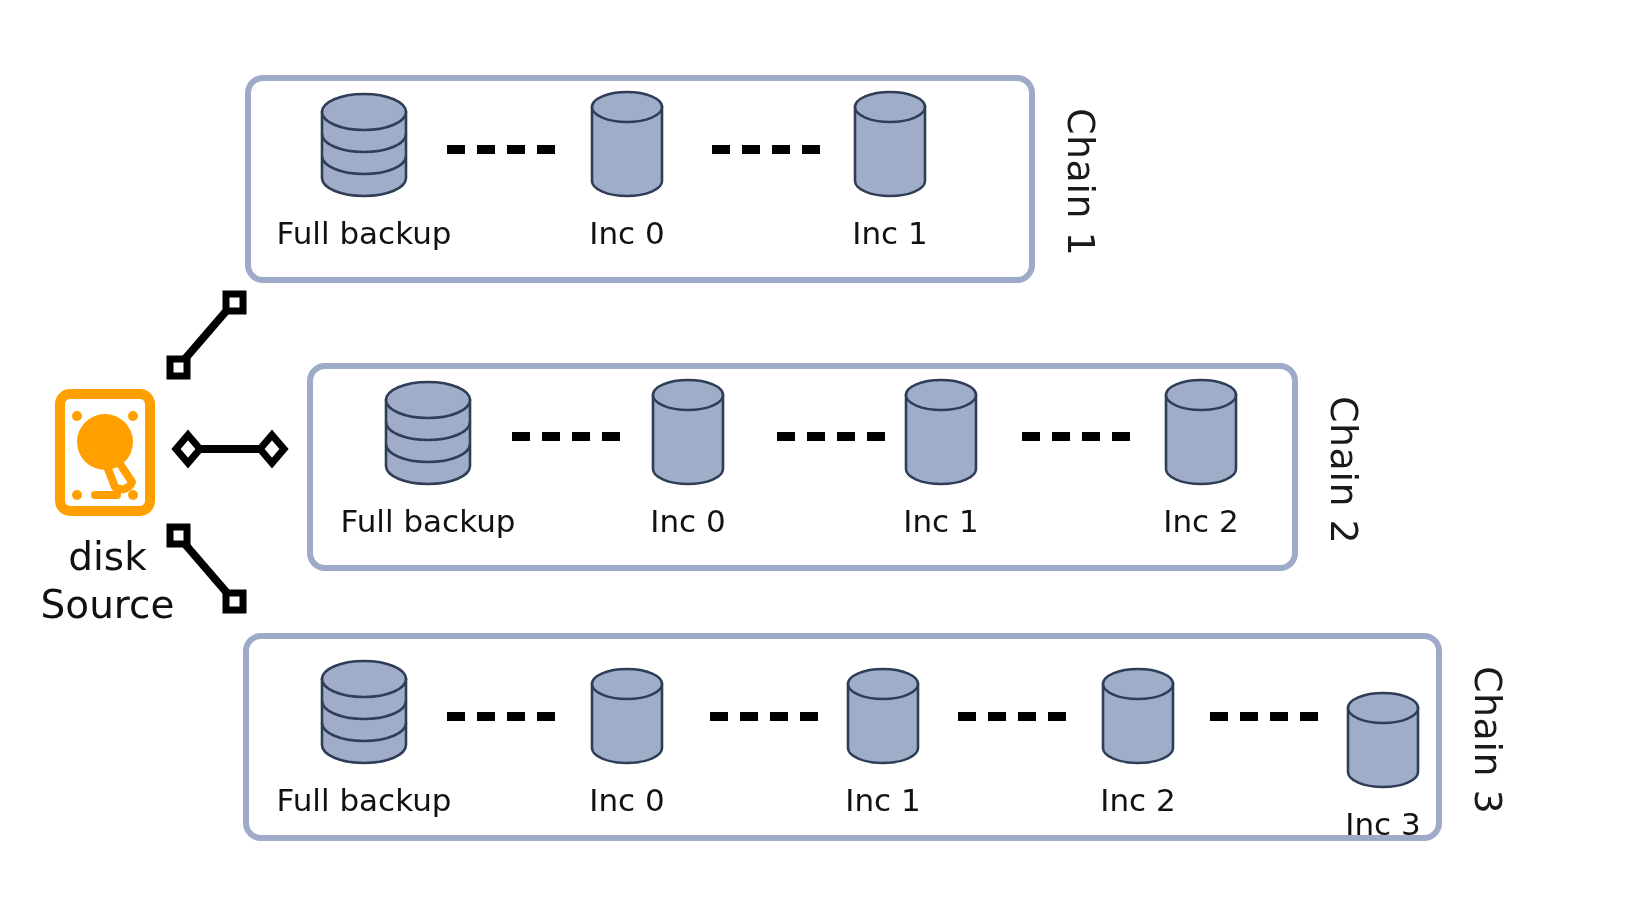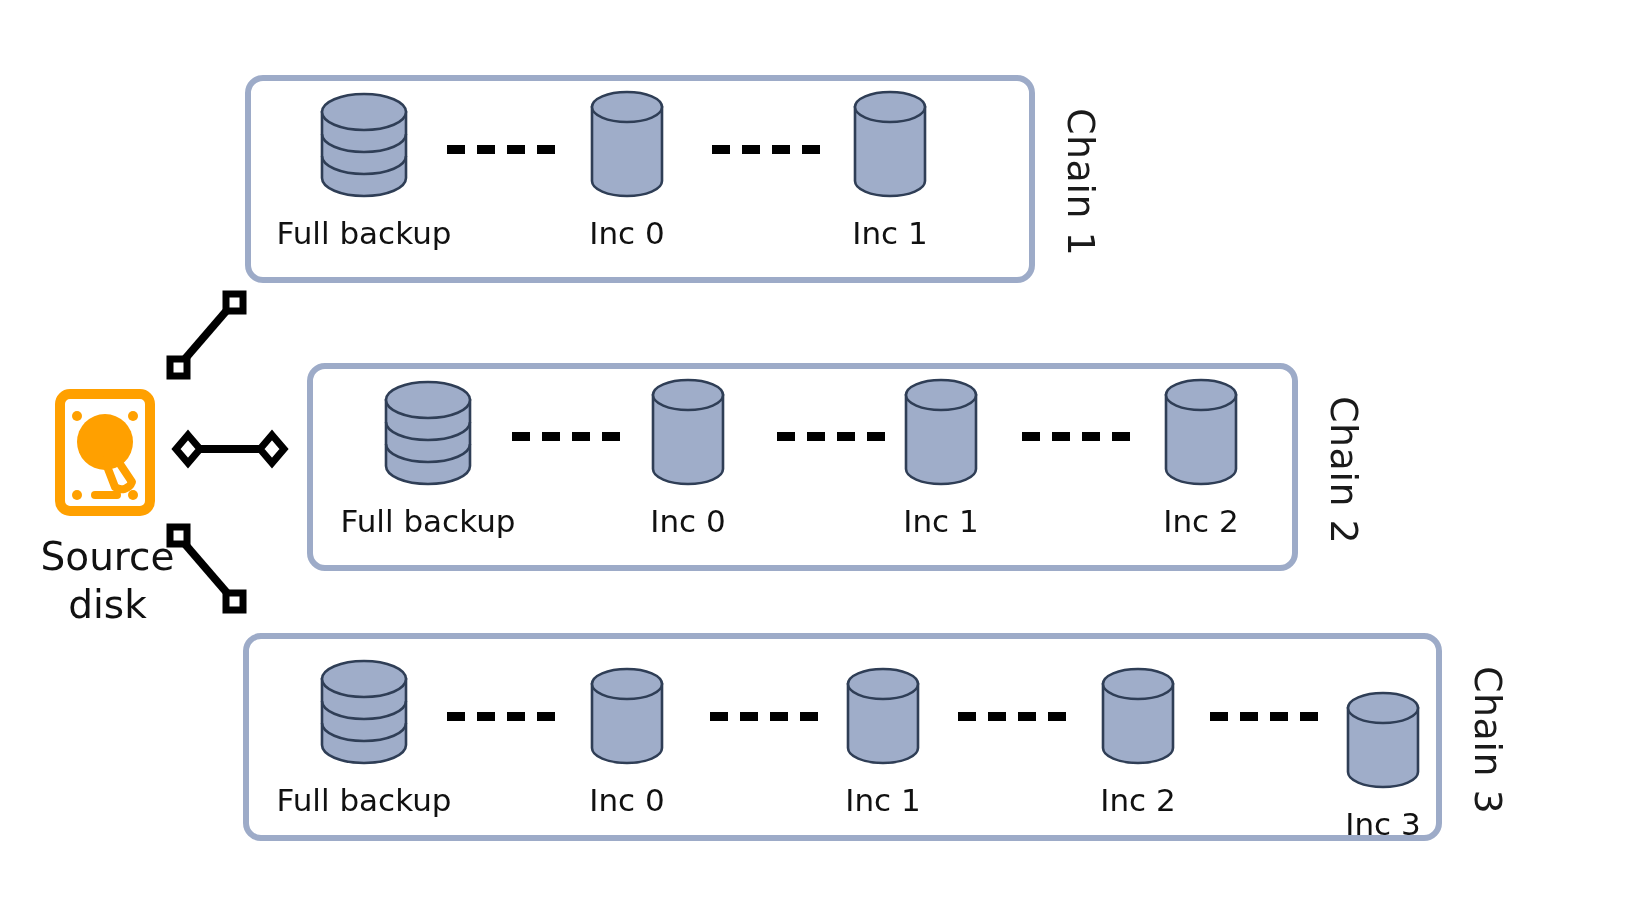--- a/index.html
+++ b/index.html
@@ -78,22 +78,22 @@
       <path d="M 57 63 L 77 93 A 11 11 0 0 1 60 98 L 50 72 Z" fill="none" stroke="#ffa000" stroke-width="8" stroke-linejoin="round"></path>
       <circle cx="22" cy="27" r="5" fill="#ffa000"></circle>
       <circle cx="78" cy="27" r="5" fill="#ffa000"></circle>
       <circle cx="22" cy="106" r="5" fill="#ffa000"></circle>
       <circle cx="78" cy="106" r="5" fill="#ffa000"></circle>
       <rect x="36" y="102" width="30" height="8" rx="4" fill="#ffa000"></rect>
     </svg>
   </div>
 
   <div id="source-disk-label" style="left:35px;top:533px;width:145px;">
+    <div>disk</div>
     <div>Source</div>
-    <div>disk</div>
   </div>
 
   <svg class="leader" style="left:160px;top:285px;width:90px;height:100px;" width="90" height="100" viewBox="0 0 90 100">
     <line x1="18" y1="82" x2="74" y2="17" stroke="#000" stroke-width="8"></line>
     <rect x="10" y="74" width="17" height="17" fill="#fff" stroke="#000" stroke-width="7"></rect>
     <rect x="66" y="9" width="17" height="17" fill="#fff" stroke="#000" stroke-width="7"></rect>
   </svg>
 
   <svg class="leader" style="left:170px;top:428px;width:120px;height:42px;" width="120" height="42" viewBox="0 0 120 42">
     <line x1="18" y1="21" x2="102" y2="21" stroke="#000" stroke-width="8"></line>

